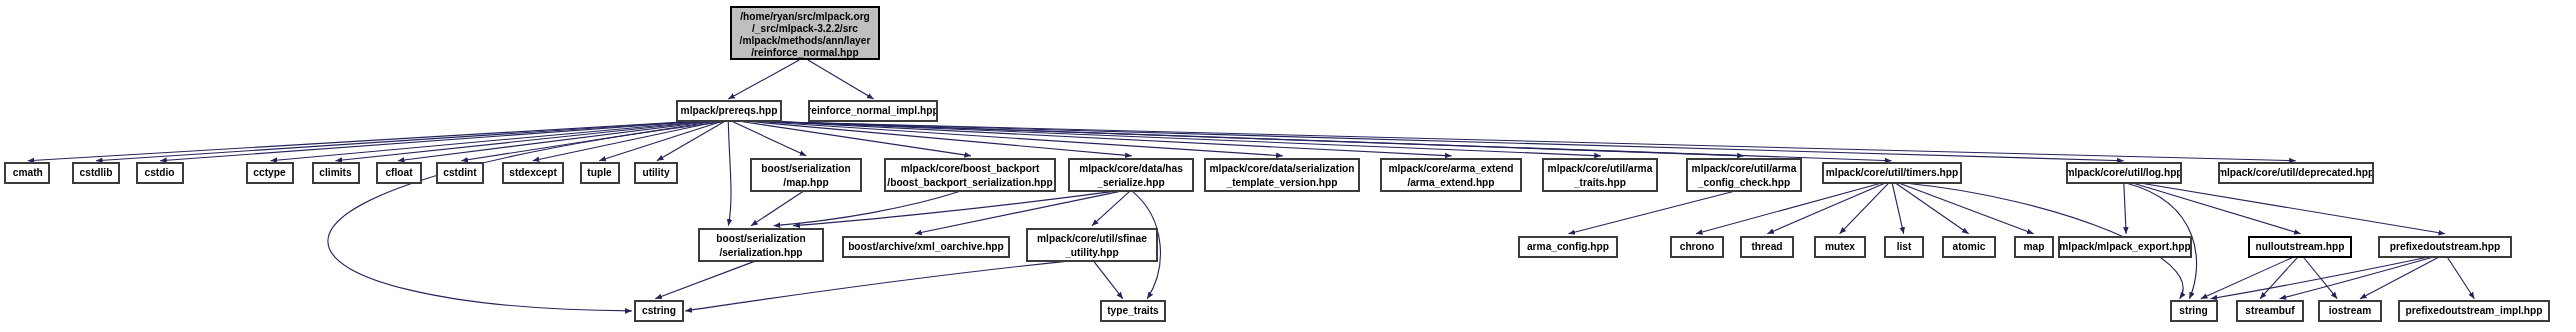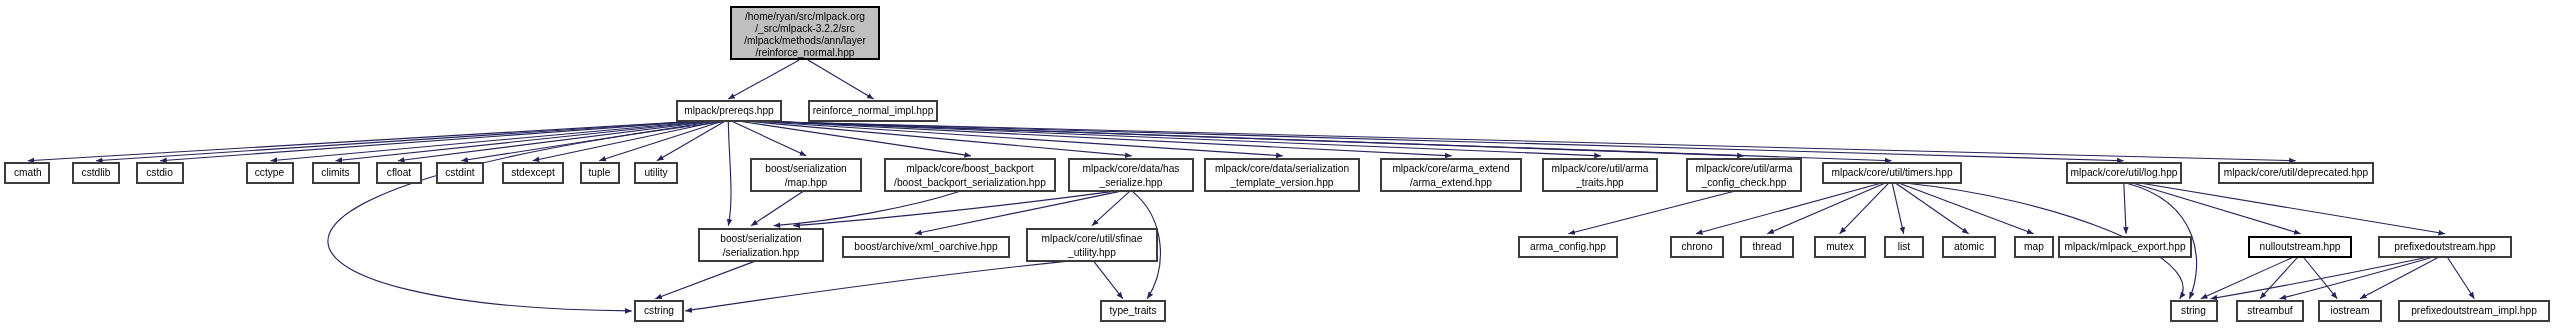--- a/index.html
+++ b/index.html
@@ -1,16 +1,16 @@
 <!DOCTYPE html>
 <html style="font-size:13px"><head>
 <meta charset="utf-8">
 <style>
   html,body{margin:0;padding:0;background:#ffffff;}
-  #viewport{position:relative;width:2576px;height:332px;overflow:hidden;background:#86efac;}
+  #viewport{position:relative;width:2576px;height:332px;overflow:hidden;background:#86efac;font-weight:bold;}
   #canvas{position:absolute;left:0;top:0;width:1288px;height:166px;transform:scale(2);transform-origin:0 0;background:#ffffff;}
   #edges-svg{position:absolute;left:0;top:0;width:1288px;height:166px;z-index:1;}
   #nodes-layer{position:absolute;left:0;top:0;width:100%;height:100%;z-index:2;}
   .node{
     position:absolute;box-sizing:border-box;background:#ffffff;border:0.5px solid #3c3c3c;
     display:flex;align-items:center;justify-content:center;text-align:center;
     font-family:"Liberation Sans",sans-serif;font-size:5.1px;line-height:6.2px;color:#000000;
     white-space:pre-line;overflow:hidden;
   }
   .node.root{background:#bfbfbf;border-color:#000000;line-height:6px;}

